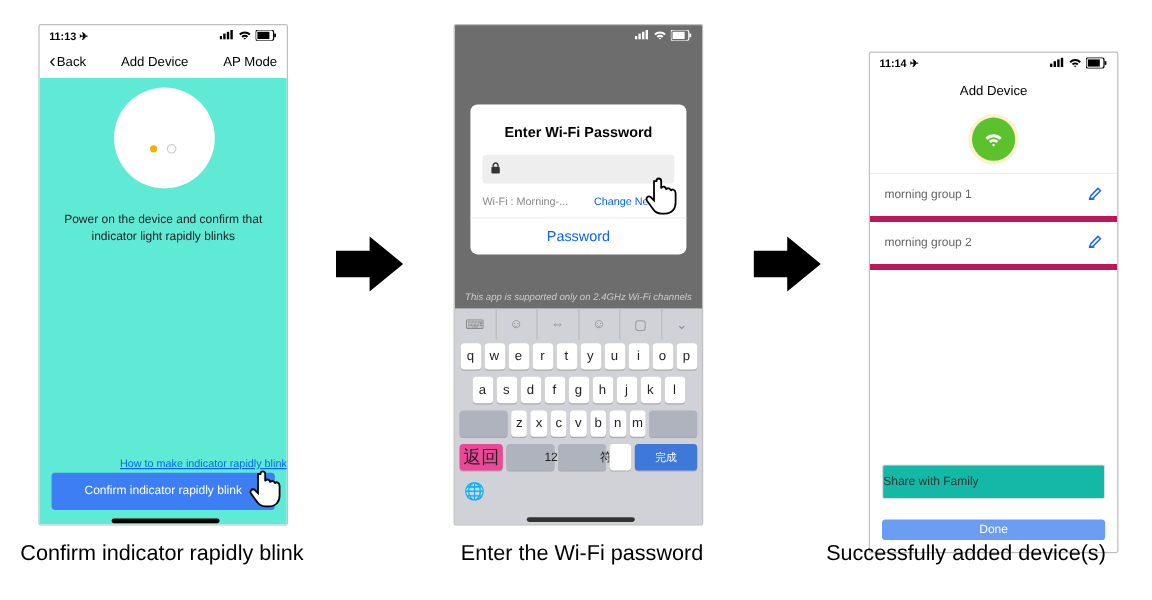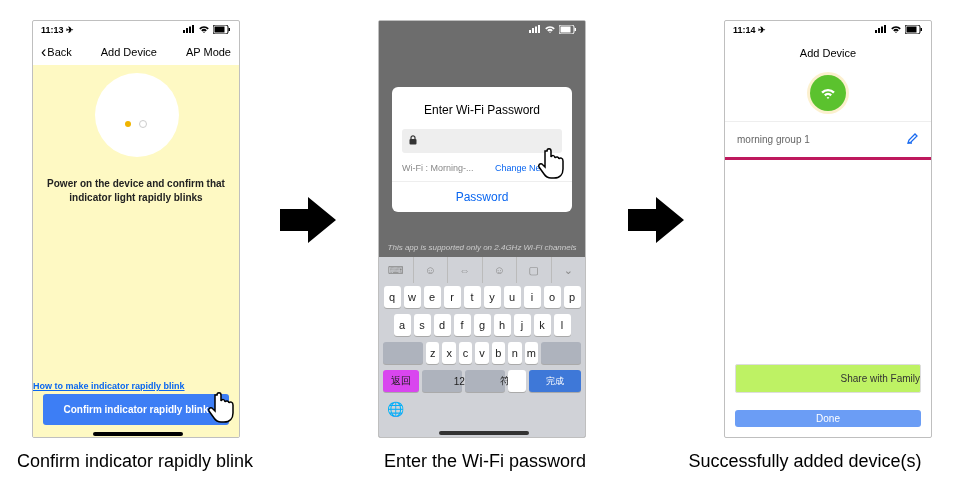--- a/index.html
+++ b/index.html
@@ -8,21 +8,21 @@
     position: absolute;
     width: 208px; height: 418px;
     border: 1px solid #bfbfbf;
     background: #fff;
     border-radius: 2px;
     top: 20px;
     overflow: hidden;
   }
   .stage.s1 { left: 32px; }
   .stage.s2 { left: 378px; }
-  .stage.s3 { left: 724px; }
+  .stage.s3 { left: 724px; margin-top: 23px; }
 
   .arrow {
     position: absolute;
     top: 195px;
     width: 56px; height: 50px;
   }
   .arrow.a1 { left: 280px; }
   .arrow.a2 { left: 628px; }
 
   .caption {
@@ -53,79 +53,79 @@
 
   
   .p1-header {
     display: flex;
     align-items: center;
     justify-content: space-between;
     font-size: 11px;
     padding: 4px 8px;
   }
   .p1-header .back::before { content: "‹"; font-size: 16px; vertical-align: -1px; margin-right: 1px; }
-  .p1-body { background: #fef9c3; height: 372px; position: relative; font-weight: bold; }
+  .p1-body { background: #5eead4; height: 372px; position: relative; }
   .p1-circle {
     width: 84px; height: 84px; background: #fff; border-radius: 50%;
     position: absolute; top: 8px; left: 62px;
   }
   .p1-dot1 { position: absolute; width: 6px; height: 6px; border-radius: 50%; background: #f0b400; top: 56px; left: 92px; }
   .p1-dot2 { position: absolute; width: 8px; height: 8px; border-radius: 50%; border: 1px solid #ccc; top: 55px; left: 106px; }
   .p1-msg { position: absolute; top: 112px; left: 0; right: 0; text-align: center; font-size: 10px; line-height: 1.4; padding: 0 14px; color: #222; }
-  .p1-help { position: absolute; bottom: 46px; left: 0; right: 0; text-align: left; font-size: 9px; color: #0a66f0; text-decoration: underline; }
+  .p1-help { position: absolute; bottom: 46px; left: 0; right: 0; text-align: right; font-size: 9px; color: #0a66f0; text-decoration: underline; }
   .p1-confirm {
     position: absolute; bottom: 12px; left: 10px; right: 10px;
     background: #3d7ef5; color: #fff; font-size: 10px;
     text-align: center; padding: 10px 0; border-radius: 3px;
   }
   .p1-home { position: absolute; bottom: 1px; left: 60px; width: 90px; height: 4px; background: #000; border-radius: 3px; }
 
   
   .p2-back { position: absolute; inset: 0; background: #6d6d6d; }
   .p2-status { background: #6d6d6d; color: #fff; position: relative; z-index: 2;}
   .p2-dialog {
     position: absolute; top: 66px; left: 13px; right: 13px;
     background: #fff; border-radius: 6px; padding: 10px 0 0 0;
     z-index: 2;
   }
-  .p2-dialog h4 { font-size: 12px; text-align: center; padding: 6px 0 12px; font-weight: 400; }
+  .p2-dialog h4 { font-size: 12px; text-align: center; padding: 6px 0 12px; font-weight: 700; }
   .p2-pwd { margin: 0 10px 10px; background: #eee; height: 24px; border-radius: 3px; display: flex; align-items: center; padding: 0 6px; }
   .p2-pwd .lock { font-size: 10px; }
   .p2-wifi { font-size: 9px; color: #888; padding: 0 10px 8px; display: flex; justify-content: space-between;}
   .p2-wifi .chg { color: #0a66f0; font-weight: 500; }
   .p2-confirm { border-top: 1px solid #eee; text-align: center; font-size: 12px; color: #0a66f0; padding: 8px 0; font-weight: 500; }
   .p2-note { position: absolute; top: 222px; left: 0; right: 0; color: #ccc; text-align: center; font-size: 8px; z-index: 2; font-style: italic;}
   .p2-keyboard { position: absolute; bottom: 0; left: 0; right: 0; height: 180px; background: #d0d2d7; z-index: 2; }
   .p2-predict { height: 26px; display: flex; }
   .p2-predict span { flex: 1; text-align: center; font-size: 11px; color: #888; border-right: 1px solid #bbb; display: flex; align-items: center; justify-content: center;}
   .p2-predict span:last-child { border-right: 0; }
   .kb-row { display: flex; justify-content: center; gap: 3px; padding: 3px 4px; }
   .key { background: #fff; border-radius: 3px; width: 17px; height: 22px; font-size: 11px; display: flex; align-items: center; justify-content: center; box-shadow: 0 1px 0 #aaa; color:#222;}
   .key.wide { width: 24px; background:#aeb3bd; font-size: 10px; padding-left: 40px; }
-  .key.wide2 { width: 36px; background:#d946ef; font-size: 10px; }
+  .key.wide2 { width: 36px; background:#ec4899; font-size: 15px; }
   .key.blue { background:#3e78d8; color:#fff; width: 52px; font-size:9px;}
   .kb-bottom { display:flex; justify-content:flex-start; padding: 6px 8px;}
   .globe { font-size: 14px; color:#555; }
   .p2-home { position: absolute; bottom: 2px; left: 60px; width: 90px; height: 4px; background: #333; border-radius: 3px; z-index: 3;}
 
   
   .p3-header { text-align:center; font-size: 11px; padding: 8px 0; font-weight: 500;}
   .p3-icon {
     width: 36px; height: 36px; border-radius: 50%; background: #5bc22e;
     margin: 8px auto 10px; display:flex; align-items:center; justify-content:center;
     box-shadow: 0 0 0 3px rgba(242, 194, 60, 0.25);
   }
   .p3-success { text-align:center; font-size: 11px; padding-bottom: 8px;}
   .p3-list { border-top: 1px solid #eee; }
-  .p3-item { display:flex; justify-content:space-between; align-items:center; font-size: 10px; color:#666; padding: 10px 12px; border-bottom: 3px solid #be185d;}
+  .p3-item { display:flex; justify-content:space-between; align-items:center; font-size: 10px; color:#666; padding: 10px 12px; border-bottom: 5px solid #be185d;}
   .p3-item .pen { color:#1a6bf0; font-size: 12px;}
   .p3-share {
     position: absolute; bottom: 44px; left: 10px; right: 10px;
-    background: #bef264; color: #333; font-size: 10px;
-    text-align: right; padding: 8px 0; border: 1px solid #ddd; border-radius: 2px;
+    background: #14b8a6; color: #333; font-size: 10px;
+    text-align: left; padding: 8px 0; border: 1px solid #ddd; border-radius: 2px;
   }
   .p3-done {
     position: absolute; bottom: 10px; left: 10px; right: 10px;
     background: #6b9df5; color: #fff; font-size: 10px;
     text-align: center; padding: 3px 0; border-radius: 3px;
   }
 
   
   .cursor-hand {
     position: absolute; width: 34px; height: 34px; z-index: 10;
@@ -321,20 +321,27 @@
       </svg>
   </div>
   <div class="p3-list" id="p3list">
       <div class="p3-item">
         <span>morning group 1</span>
         <span class="pen"><svg width="12" height="12" viewBox="0 0 12 12">
             <path d="M1 11 L2 8 L8 2 L10 4 L4 10 Z" fill="none" stroke="#1a6bf0" stroke-width="1.3"></path>
             <path d="M1 11 H5" stroke="#1a6bf0" stroke-width="1.3"></path>
           </svg></span>
       </div>
+      <div class="p3-item">
+        <span>morning group 2</span>
+        <span class="pen"><svg width="12" height="12" viewBox="0 0 12 12">
+            <path d="M1 11 L2 8 L8 2 L10 4 L4 10 Z" fill="none" stroke="#1a6bf0" stroke-width="1.3"></path>
+            <path d="M1 11 H5" stroke="#1a6bf0" stroke-width="1.3"></path>
+          </svg></span>
+      </div>
     </div>
   <div class="p3-share">Share with Family</div>
   <div class="p3-done">Done</div>
 </div>
 
 <div class="arrow a1">
   <svg width="56" height="50" viewBox="0 0 56 50">
       <path d="M0 14 H28 V2 L56 25 L28 48 V36 H0 Z" fill="#000"></path>
     </svg>
 </div>

